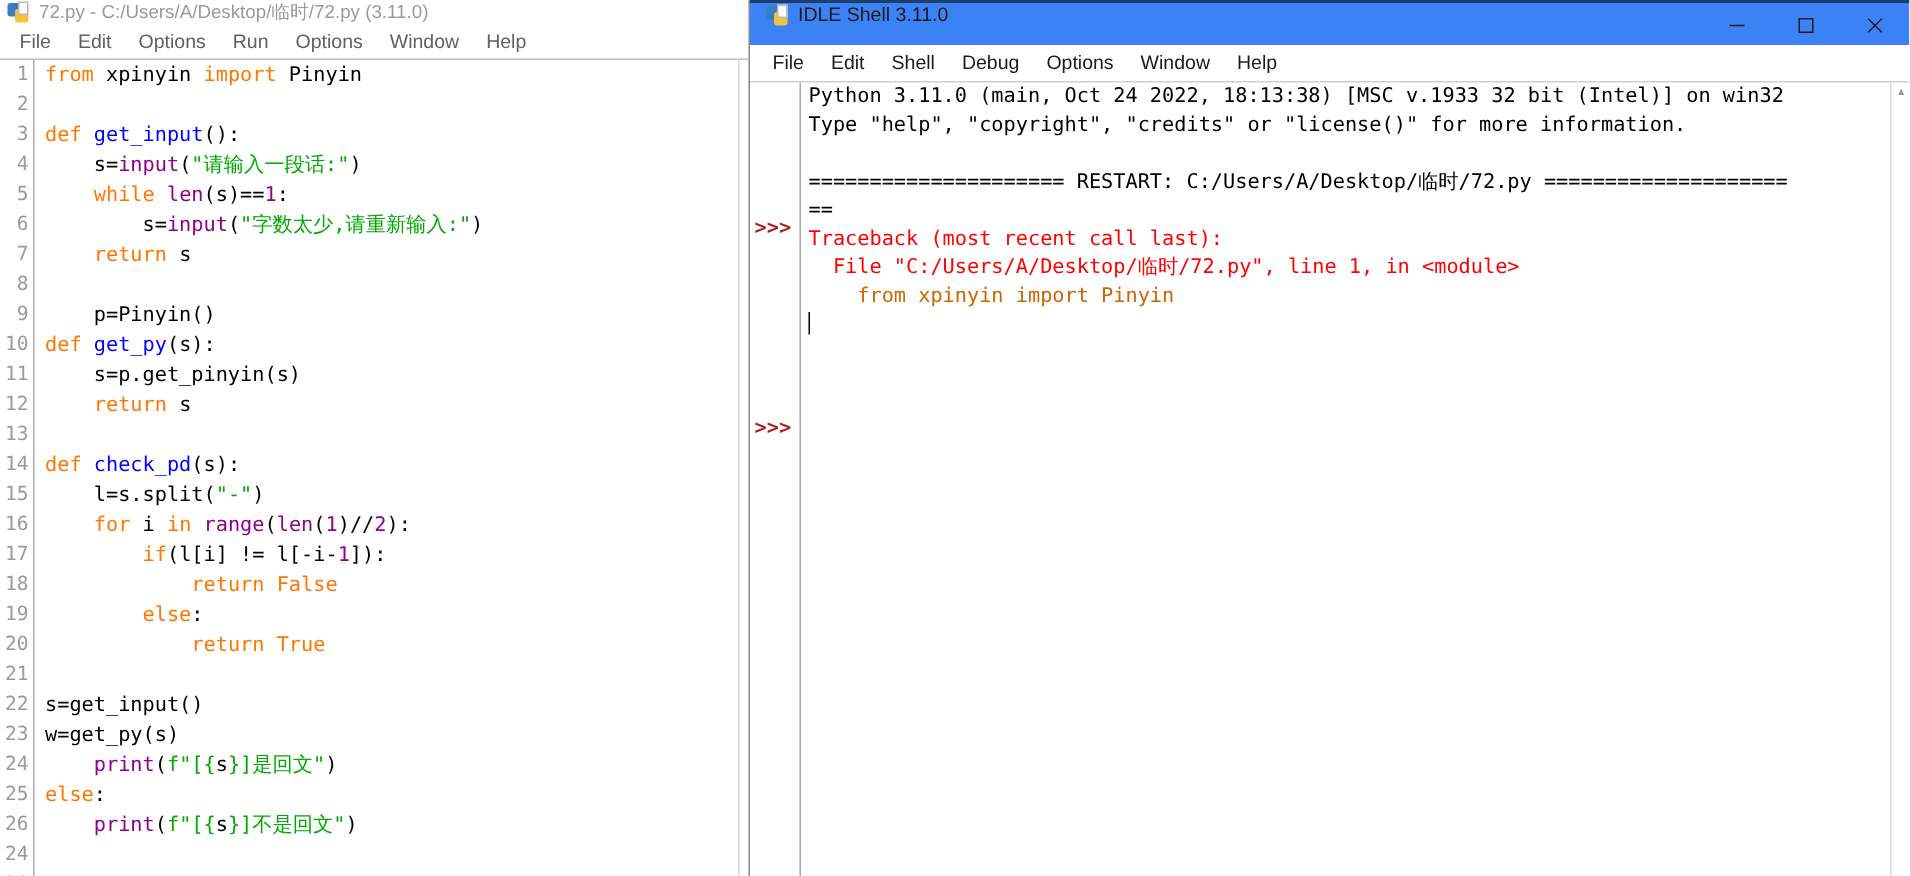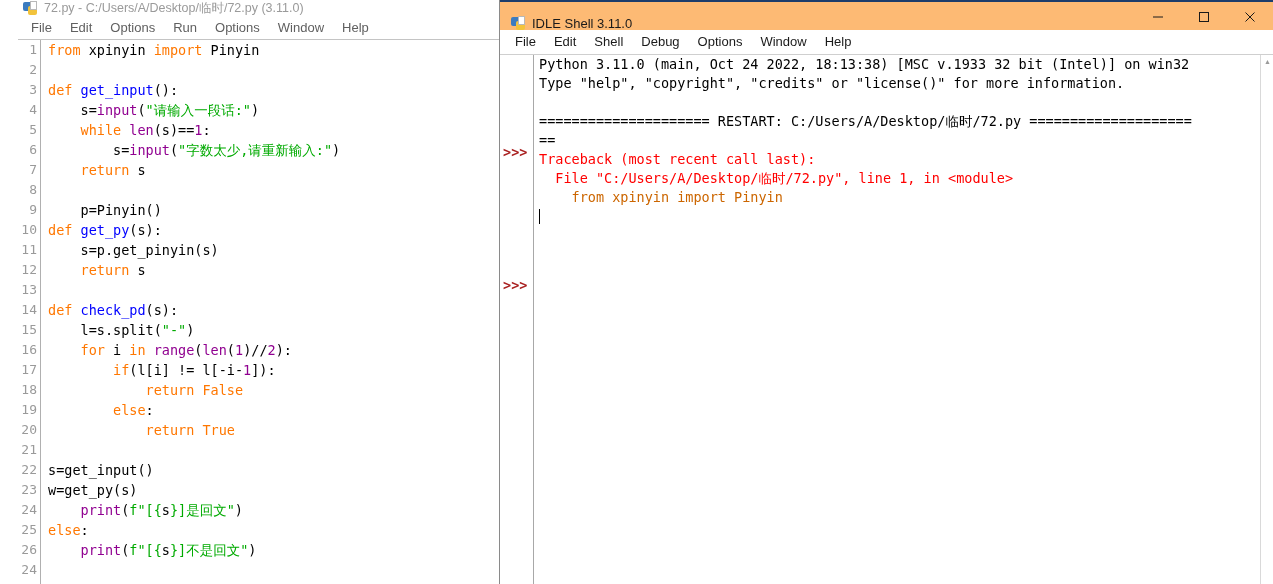--- a/index.html
+++ b/index.html
@@ -11,21 +11,20 @@
   }
   #root { position: relative; width: 1273px; height: 584px; }
 
   
   .editor-window {
     position: absolute;
     left: 0; top: 0;
     width: 499px; height: 584px;
     background: #7dd3fc;
     overflow: hidden;
-    margin-left: 18px;
   }
   .editor-titlebar {
     position: absolute; left: 0; top: -4px;
     width: 499px; height: 24px;
     background: #ffffff;
     display: flex; align-items: center;
     padding-left: 4px;
     box-sizing: border-box;
   }
   .win-icon {
@@ -137,22 +136,22 @@
     overflow: hidden;
   }
   .shell-accent {
     position: absolute; left: 0; top: 0;
     width: 774px; height: 2px;
     background: #1d3d6b;
   }
   .shell-titlebar {
     position: absolute; left: 0; top: 2px;
     width: 773px; height: 29px;
-    background: #fdba74;
-    display: flex; align-items: flex-end;
+    background: #3b82f6;
+    display: flex; align-items: flex-start;
     padding-left: 10px;
     box-sizing: border-box;
   }
   .shell-title-text {
     font-size: 13px; color: #1a1a1a;
     white-space: nowrap;
     font-family: "Liberation Sans", sans-serif;
   }
   .shell-winbtns {
     position: absolute; right: 0; top: 2px;

